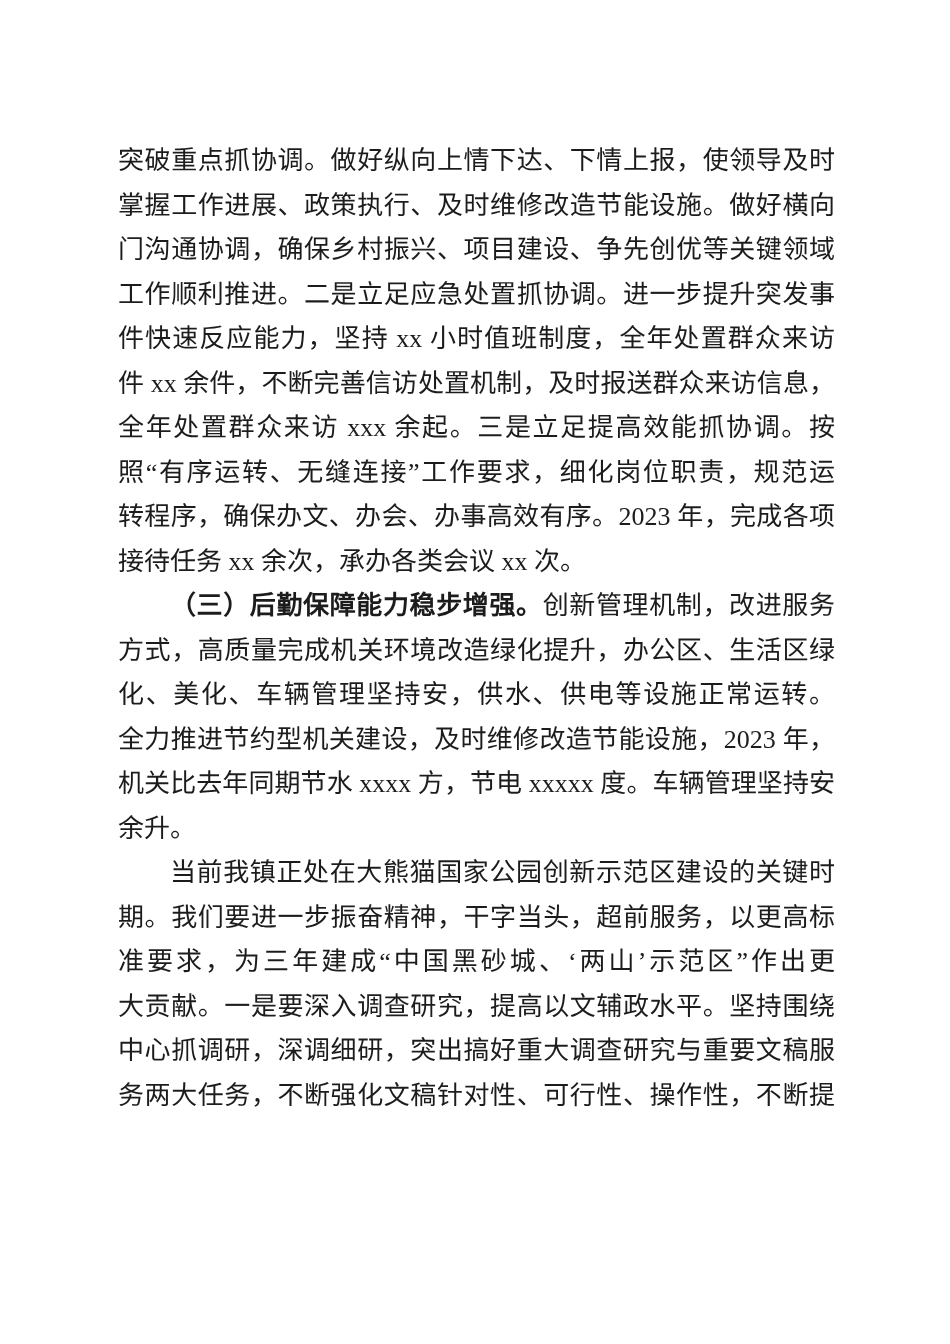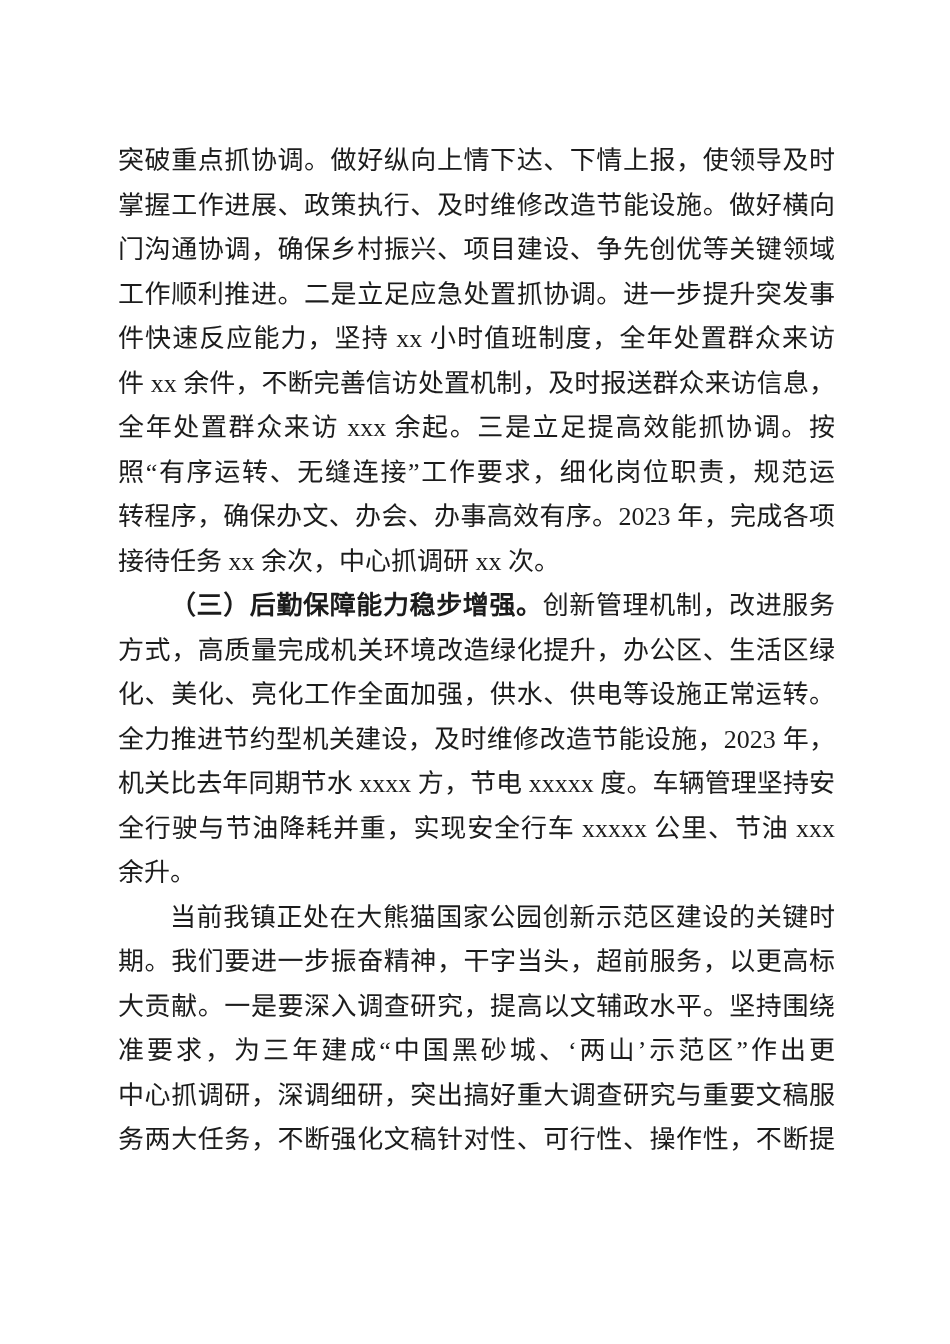--- a/index.html
+++ b/index.html
@@ -57,35 +57,34 @@
   <div class="para">
     <div class="line full">突破重点抓协调。做好纵向上情下达、下情上报，使领导及时</div>
     <div class="line full">掌握工作进展、政策执行、及时维修改造节能设施。做好横向部</div>
     <div class="line full">门沟通协调，确保乡村振兴、项目建设、争先创优等关键领域</div>
     <div class="line full">工作顺利推进。二是立足应急处置抓协调。进一步提升突发事</div>
     <div class="line full">件快速反应能力，坚持 xx 小时值班制度，全年处置群众来访</div>
     <div class="line full">件 xx 余件，不断完善信访处置机制，及时报送群众来访信息，</div>
     <div class="line full">全年处置群众来访 xxx 余起。三是立足提高效能抓协调。按</div>
     <div class="line full">照“有序运转、无缝连接”工作要求，细化岗位职责，规范运</div>
     <div class="line full">转程序，确保办文、办会、办事高效有序。2023 年，完成各项</div>
-    <div class="line short">接待任务 xx 余次，中心抓调研 xx 次。</div>
+    <div class="line short">接待任务 xx 余次，承办各类会议 xx 次。</div>
   </div>
 
   <div class="para">
     <div class="line full indent"><span class="section-heading">（三）后勤保障能力稳步增强。</span><span>创新管理机制，改进服务</span></div>
     <div class="line full">方式，高质量完成机关环境改造绿化提升，办公区、生活区绿</div>
-    <div class="line full">化、美化、亮化工作全面加强，供水、供电等设施正常运转。</div>
+    <div class="line full">化、美化、车辆管理坚持安，供水、供电等设施正常运转。</div>
     <div class="line full">全力推进节约型机关建设，及时维修改造节能设施，2023 年，</div>
     <div class="line full">机关比去年同期节水 xxxx 方，节电 xxxxx 度。车辆管理坚持安</div>
-    <div class="line full">全行驶与节油降耗并重，实现安全行车 xxxxx 公里、节油 xxx</div>
     <div class="line short">余升。</div>
   </div>
 
   <div class="para">
     <div class="line full indent">当前我镇正处在大熊猫国家公园创新示范区建设的关键时</div>
     <div class="line full">期。我们要进一步振奋精神，干字当头，超前服务，以更高标</div>
+    <div class="line full">准要求，为三年建成“中国黑砂城、‘两山’示范区”作出更</div>
     <div class="line full">大贡献。一是要深入调查研究，提高以文辅政水平。坚持围绕</div>
-    <div class="line full">准要求，为三年建成“中国黑砂城、‘两山’示范区”作出更</div>
     <div class="line full">中心抓调研，深调细研，突出搞好重大调查研究与重要文稿服</div>
     <div class="line full">务两大任务，不断强化文稿针对性、可行性、操作性，不断提</div>
   </div>
 
 </div>
 
 </body></html>

